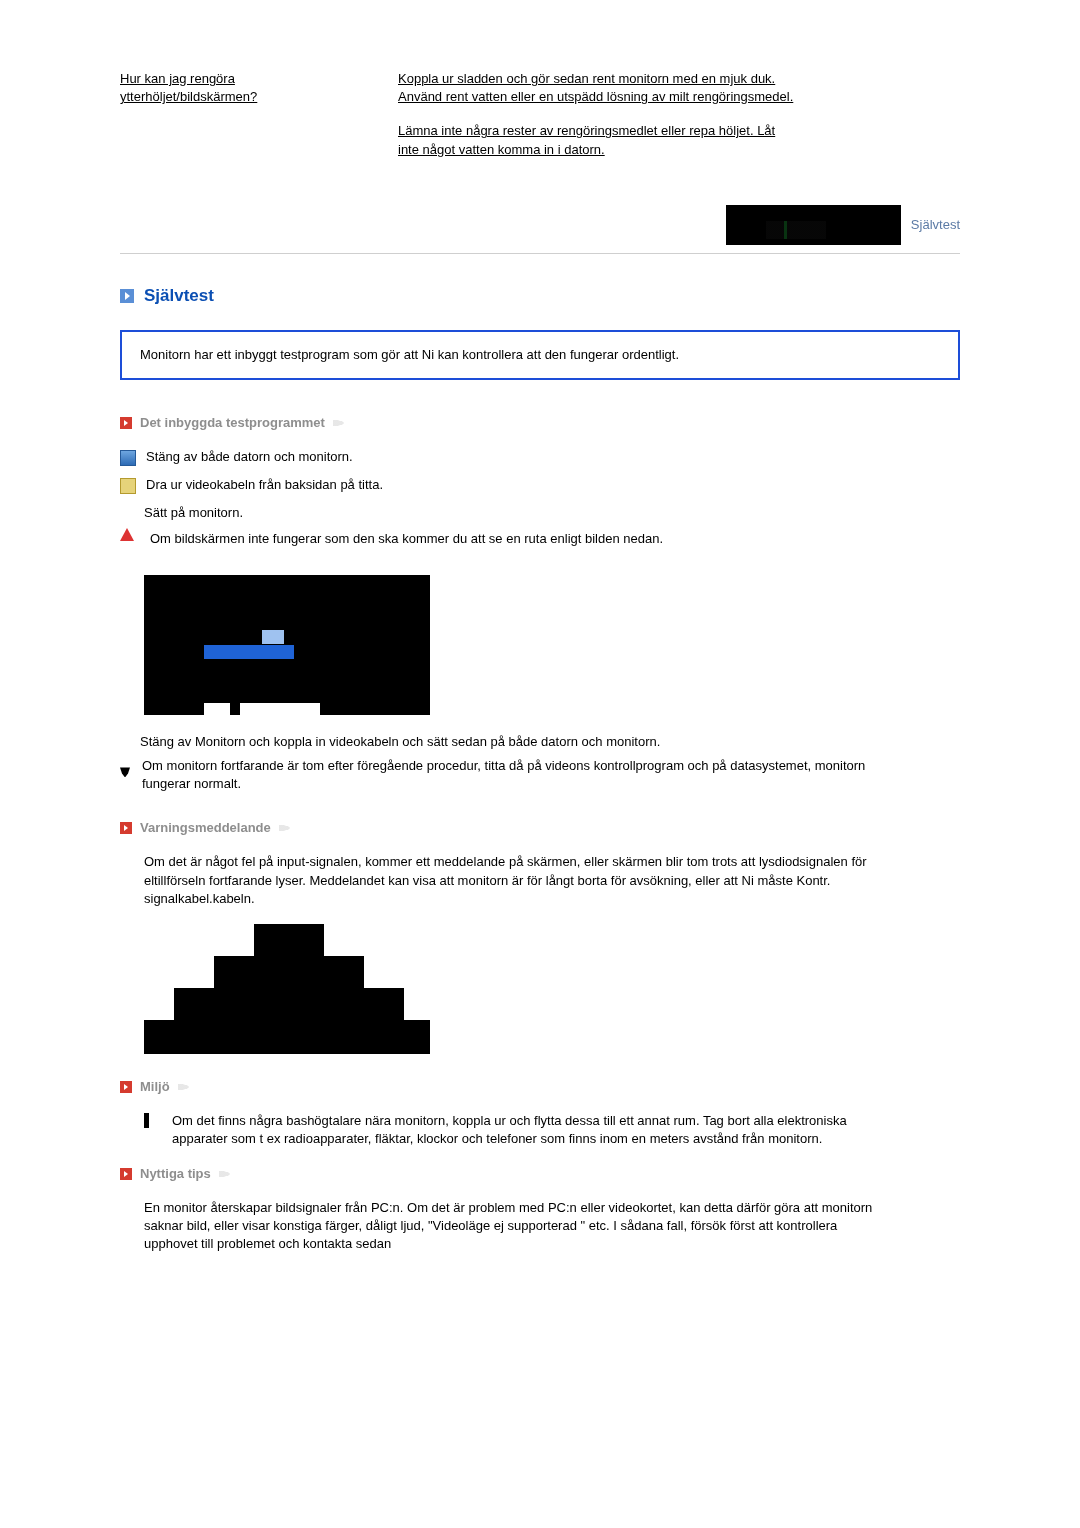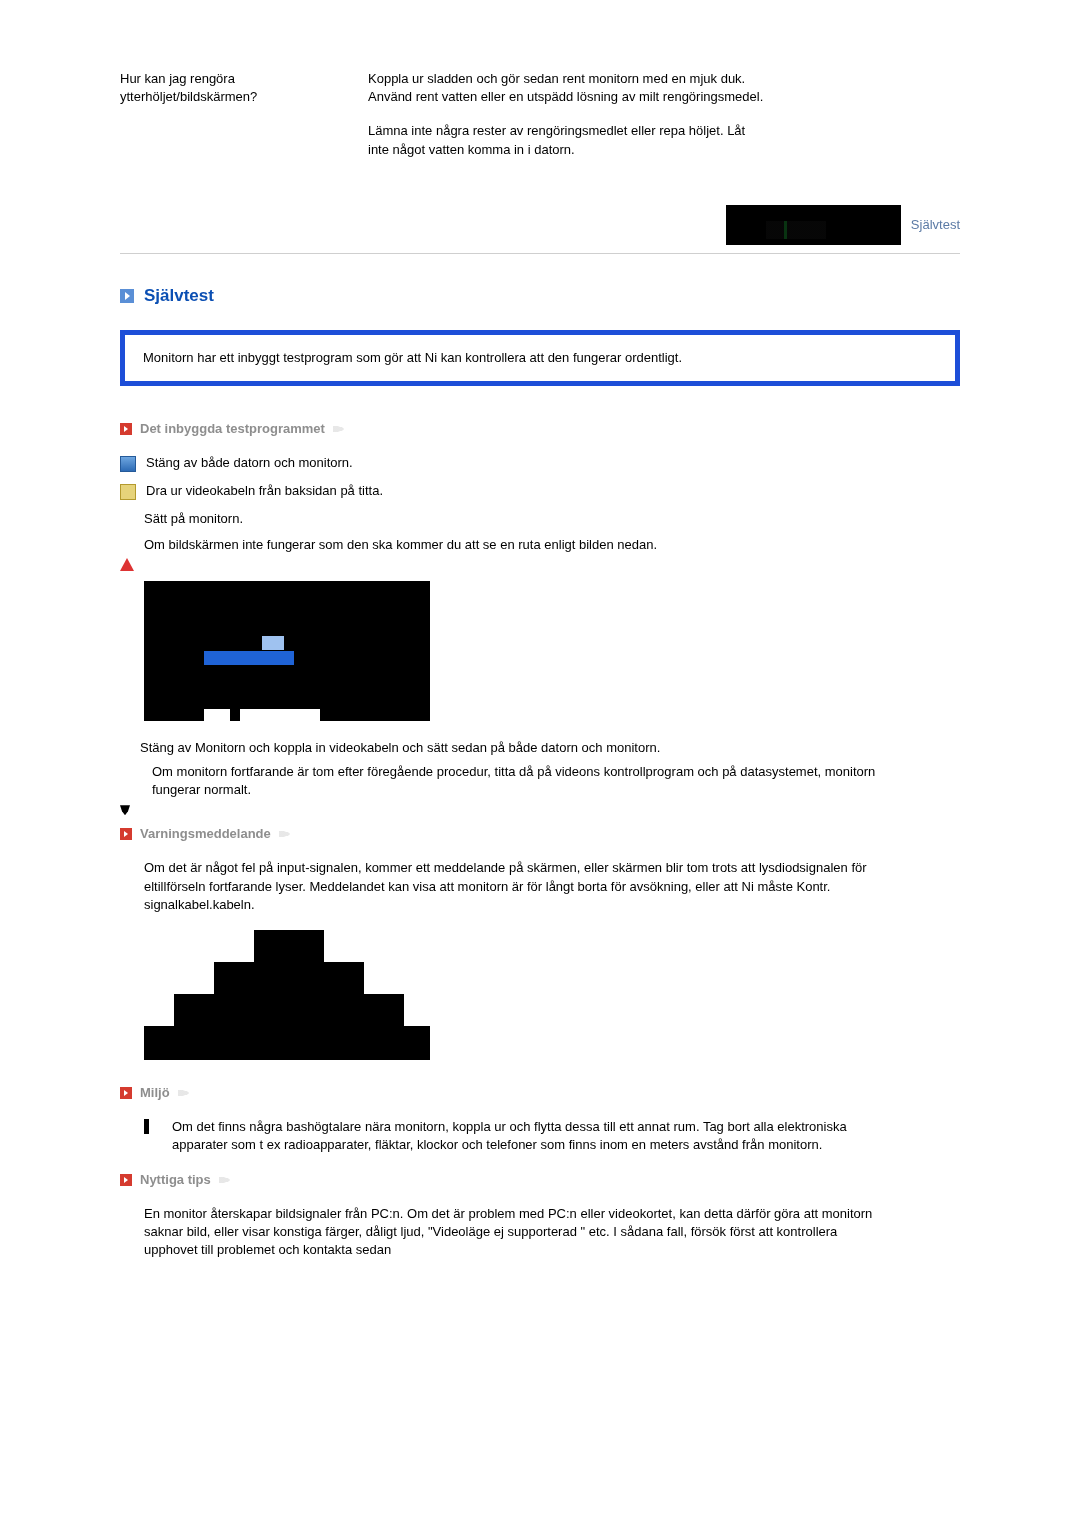--- a/index.html
+++ b/index.html
@@ -13,21 +13,23 @@
   }
   .page {
     width: 840px;
     margin: 0 auto;
     padding: 70px 0 40px 0;
   }
 
   
   .qa-row {
     display: flex;
+    gap: 30px;
     margin-bottom: 25px;
+    text-decoration: underline;
   }
   .qa-q {
     width: 200px;
     flex: none;
   }
   .qa-a {
     flex: 1;
     max-width: 400px;
     margin-left: 48px;
   }
@@ -96,21 +98,21 @@
     margin: 0 0 30px 28px;
     color: #666;
   }
   .link-row a {
     color: #1164d9;
     text-decoration: none;
   }
   .link-row .sep { color: #888; margin: 0 6px; }
 
   .info-box {
-    border: 5px solid #1d4ed8;
+    border: 2px solid #1d4ed8;
     padding: 14px 18px;
     margin-bottom: 34px;
   }
 
   
   .sub-hdr {
     display: flex;
     align-items: center;
     gap: 8px;
     margin: 0 0 16px 0;
@@ -142,21 +144,21 @@
 
   
   .steps {
     margin: 0 0 10px 0;
     padding: 0;
     list-style: none;
   }
   .steps li {
     display: flex;
     gap: 10px;
-    align-items: flex-end;
+    align-items: center;
     margin-bottom: 10px;
   }
   .ico {
     width: 14px; height: 14px;
     flex: none;
     margin-top: 1px;
   }
   .ico-monitor { background: linear-gradient(#6ea6e0,#2d6bb5); border:1px solid #255a99; }
   .ico-cable   { background: #e6d37a; border:1px solid #b49a2e; }
   .ico-warn {
@@ -243,39 +245,39 @@
       <span>Stäng av både datorn och monitorn.</span>
     </li>
     <li>
       <span class="ico ico-cable"></span>
       <span>Dra ur videokabeln från baksidan på titta.</span>
     </li>
     <li>
       <span class="ico ico-warn"></span>
       <div>
         <div>Sätt på monitorn.</div>
-        <div class="body-block" style="margin-left:0;margin-top:8px;">Om bildskärmen inte fungerar som den ska kommer du att se en ruta enligt bilden nedan.</div>
+        <div class="body-block" style="margin-left:6px;margin-top:8px;">Om bildskärmen inte fungerar som den ska kommer du att se en ruta enligt bilden nedan.</div>
       </div>
     </li>
   </ul>
 
   <div class="shot1">
     <div class="bar1"></div>
       <div class="bar2"></div>
       <div class="bar3"></div>
       <div class="bar4"></div>
   </div>
 
 
   <ul class="steps">
     <li>
       <span class="ico-pin"></span>
       <div>
         <div>Stäng av Monitorn och koppla in videokabeln och sätt sedan på både datorn och monitorn.</div>
-        <div class="body-block" style="margin-left:12px;margin-top:6px;">Om monitorn fortfarande är tom efter föregående procedur, titta då på videons kontrollprogram och på datasystemet, monitorn fungerar normalt.</div>
+        <div class="body-block" style="margin-left:2px;margin-top:6px;">Om monitorn fortfarande är tom efter föregående procedur, titta då på videons kontrollprogram och på datasystemet, monitorn fungerar normalt.</div>
       </div>
     </li>
   </ul>
 
   <div class="sub-hdr">
     <span class="bullet-red"></span>
     <span class="ttl">Varningsmeddelande</span>
     <span class="tail"></span>
   </div>
   <div class="body-block">Om det är något fel på input-signalen, kommer ett meddelande på skärmen, eller skärmen blir tom trots att lysdiodsignalen för eltillförseln fortfarande lyser. Meddelandet kan visa att monitorn är för långt borta för avsökning, eller att Ni måste Kontr. signalkabel.kabeln.</div>

